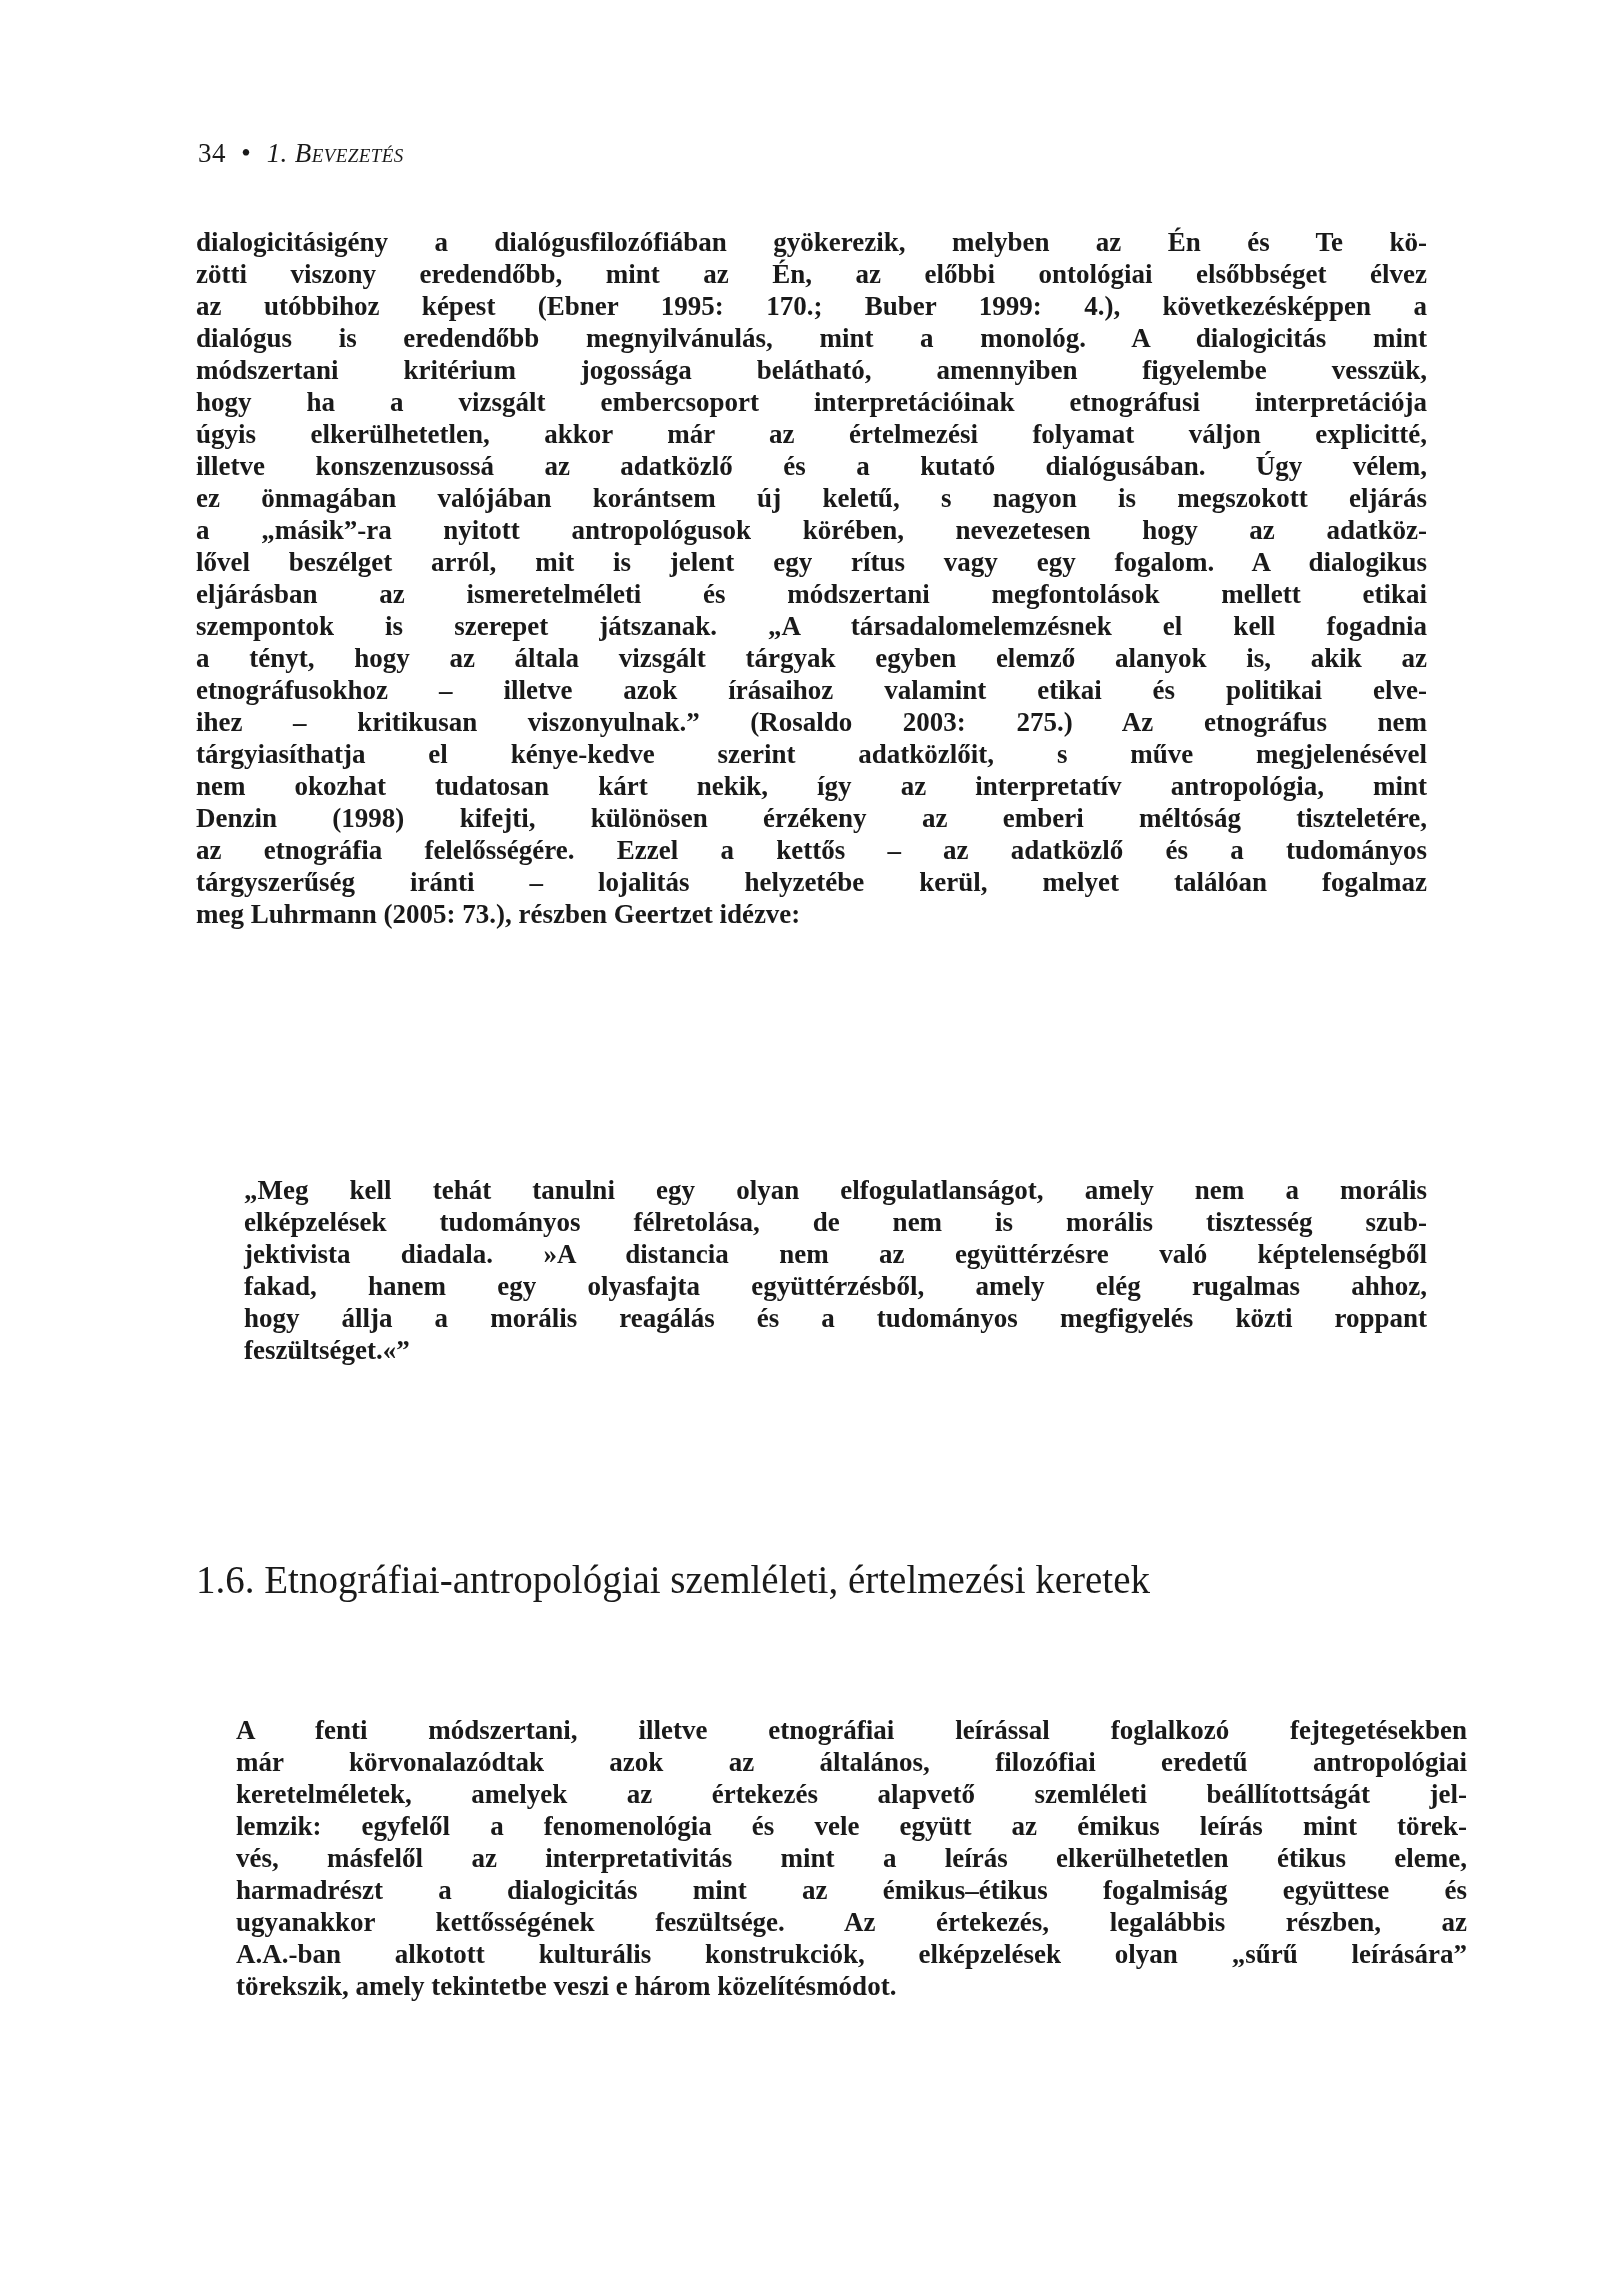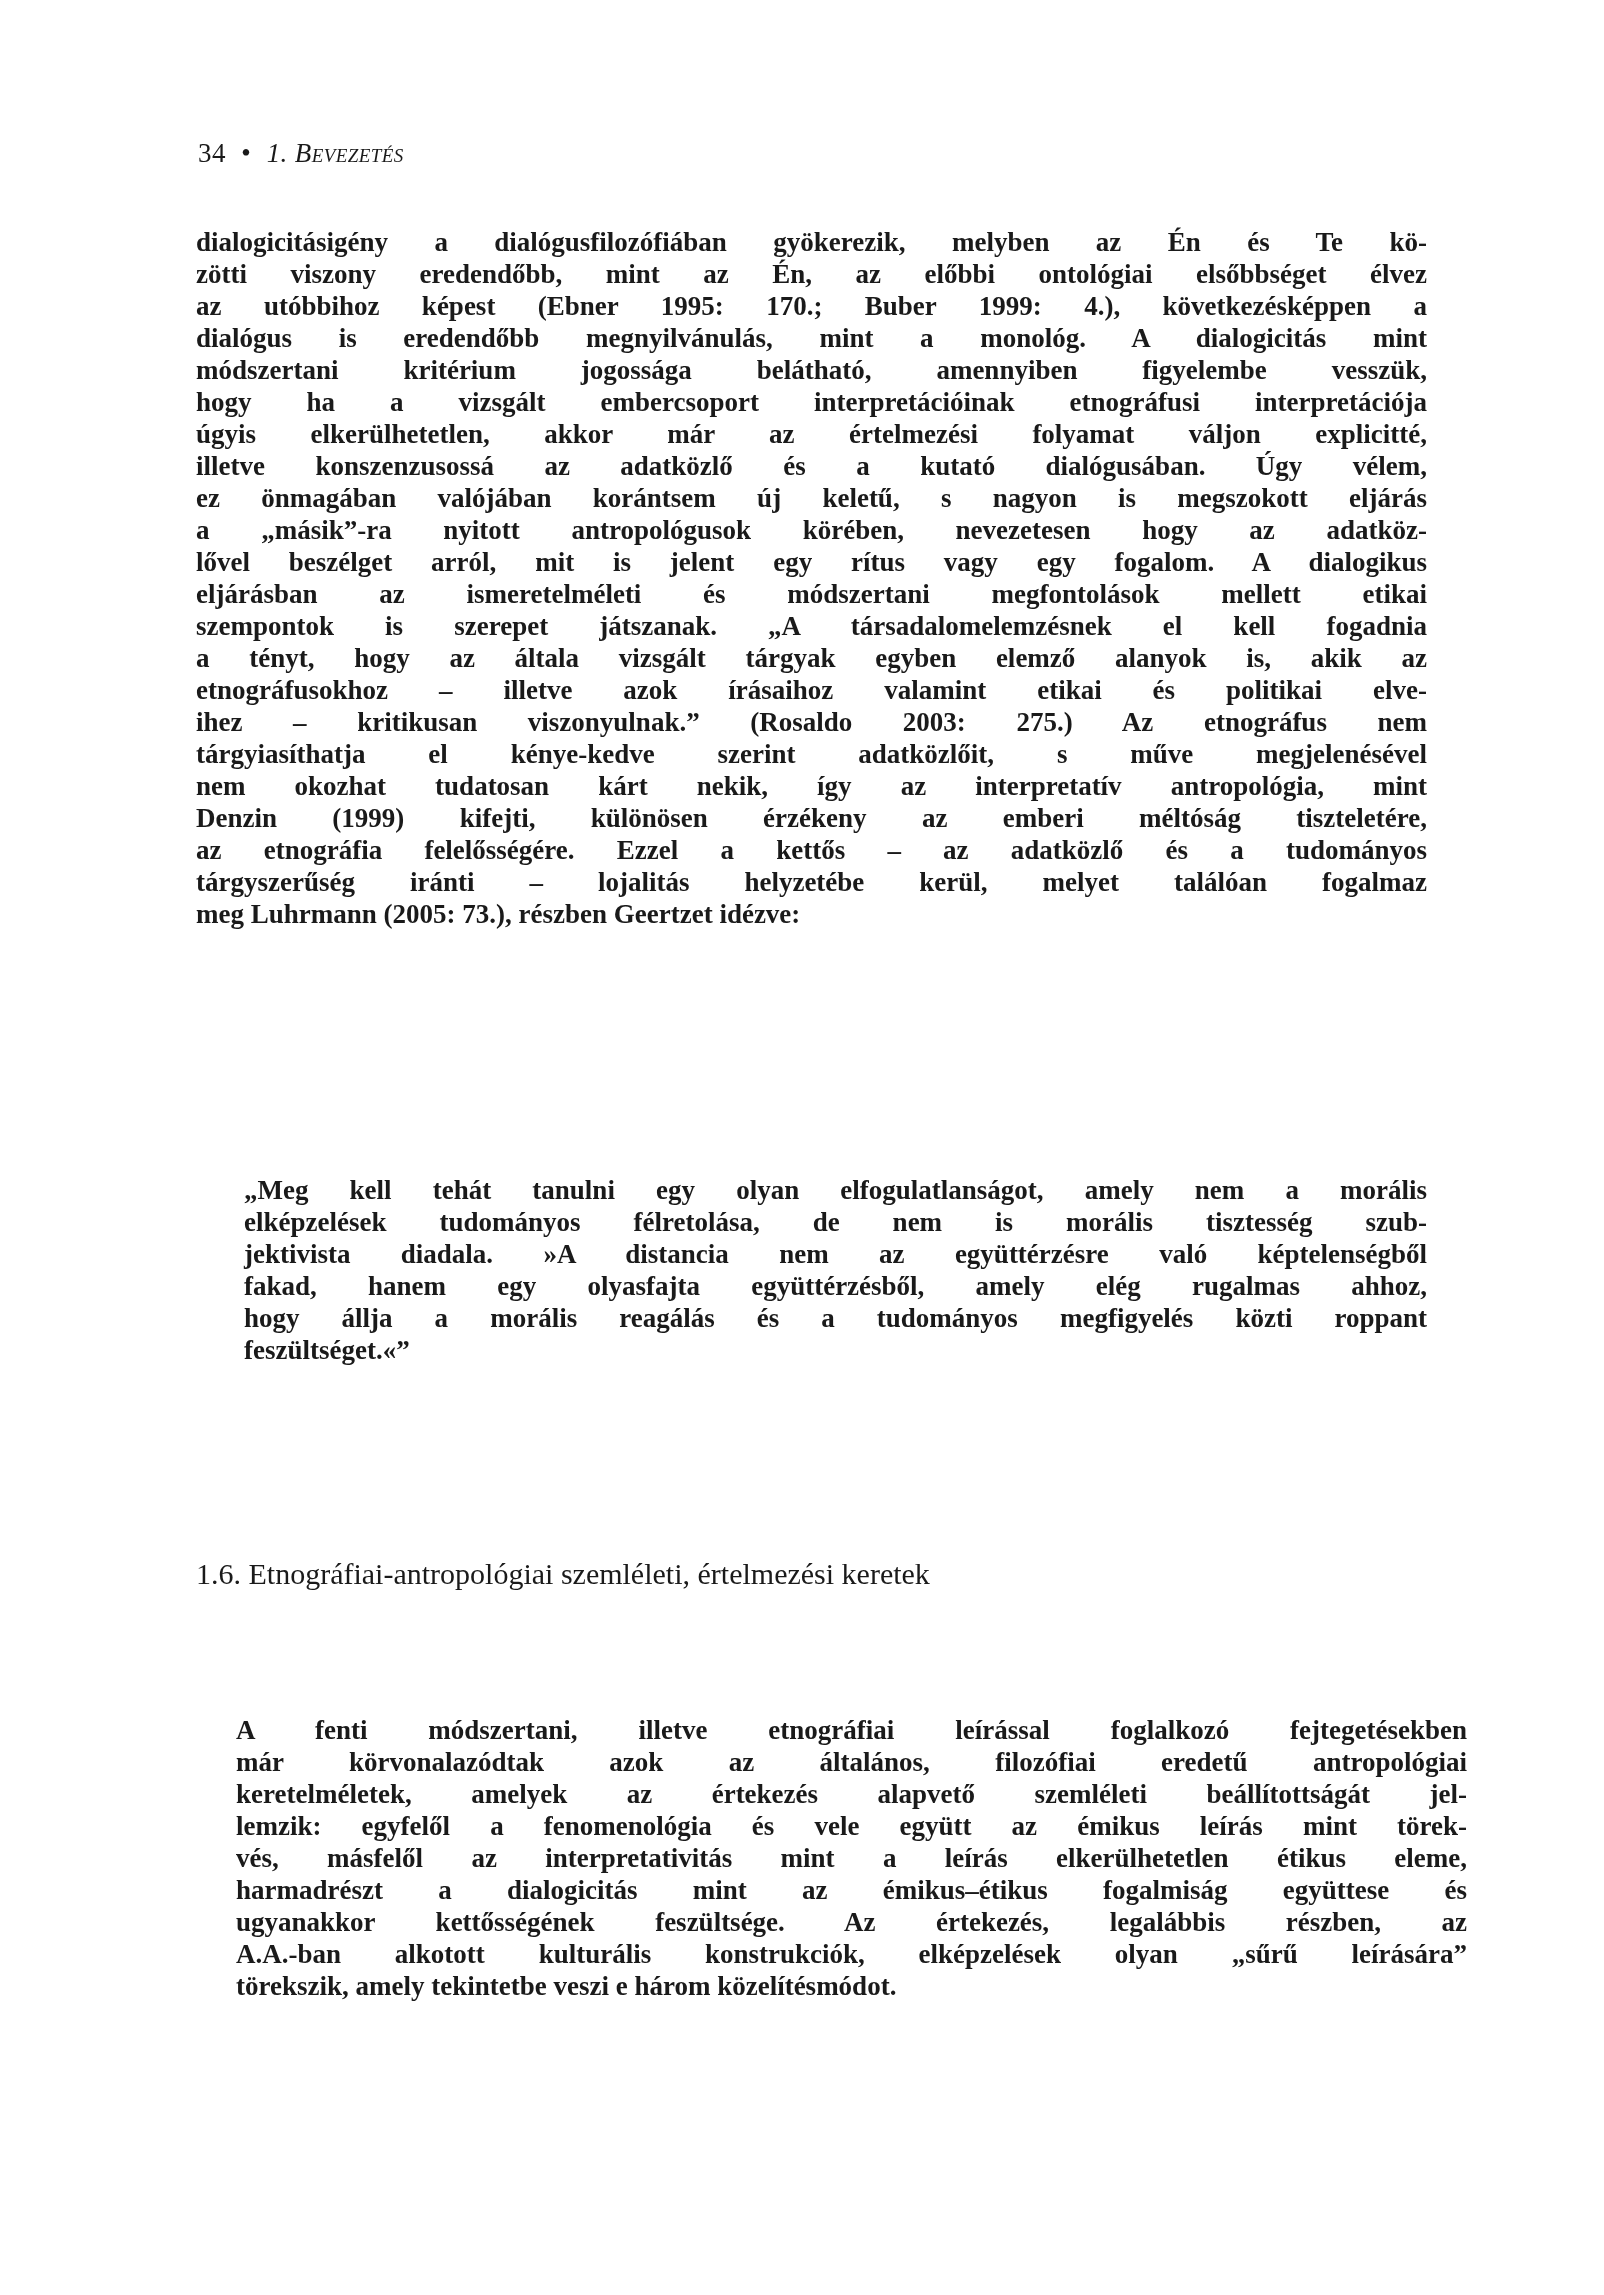--- a/index.html
+++ b/index.html
@@ -7,21 +7,21 @@
          font-family: "Liberation Serif", "DejaVu Serif", serif; color: #1a1a1a; }
   .header { position: absolute; left: 198px; top: 138px; font-size: 27px; letter-spacing: 0.4px; }
   .header .bullet { margin: 0 15.5px; }
   .header .sc { font-variant: small-caps; font-style: italic; }
   .text { position: absolute; left: 196px; width: 1231px; font-size: 27px; line-height: 32px;
           text-align: justify; }
   .line { display: block; text-align: justify; text-align-last: justify; white-space: nowrap; height: 32px; font-weight: bold; }
   .line.last { text-align-last: left; }
   .p1 { top: 226px; }
   .quote { position: absolute; left: 244px; width: 1183px; top: 1174px; font-size: 27px; line-height: 32px; }
-  .heading { position: absolute; left: 196px; top: 1557px; font-size: 30px; text-align: center; }
+  .heading { position: absolute; left: 196px; top: 1557px; font-size: 39px; text-align: center; }
   .p2 { top: 1714px; margin-left: 40px; }
 </style>
 </head>
 <body>
 
 <div class="header">
   <span>34</span><span class="bullet">•</span><span class="sc">1. Bevezetés</span>
 </div>
 
 <div class="text p1" id="p1">
@@ -36,21 +36,21 @@
     <div class="line">ez önmagában valójában korántsem új keletű, s nagyon is megszokott eljárás</div>
     <div class="line">a „másik”-ra nyitott antropológusok körében, nevezetesen hogy az adatköz-</div>
     <div class="line">lővel beszélget arról, mit is jelent egy rítus vagy egy fogalom. A dialogikus</div>
     <div class="line">eljárásban az ismeretelméleti és módszertani megfontolások mellett etikai</div>
     <div class="line">szempontok is szerepet játszanak. „A társadalomelemzésnek el kell fogadnia</div>
     <div class="line">a tényt, hogy az általa vizsgált tárgyak egyben elemző alanyok is, akik az</div>
     <div class="line">etnográfusokhoz – illetve azok írásaihoz valamint etikai és politikai elve-</div>
     <div class="line">ihez – kritikusan viszonyulnak.” (Rosaldo 2003: 275.) Az etnográfus nem</div>
     <div class="line">tárgyiasíthatja el kénye-kedve szerint adatközlőit, s műve megjelenésével</div>
     <div class="line">nem okozhat tudatosan kárt nekik, így az interpretatív antropológia, mint</div>
-    <div class="line">Denzin (1999) kifejti, különösen érzékeny az emberi méltóság tiszteletére,</div>
+    <div class="line">Denzin (1998) kifejti, különösen érzékeny az emberi méltóság tiszteletére,</div>
     <div class="line">az etnográfia felelősségére. Ezzel a kettős – az adatközlő és a tudományos</div>
     <div class="line">tárgyszerűség iránti – lojalitás helyzetébe kerül, melyet találóan fogalmaz</div>
     <div class="line last">meg Luhrmann (2005: 73.), részben Geertzet idézve:</div>
   </div>
 
 <div class="quote" id="bq">
     <div class="line">„Meg kell tehát tanulni egy olyan elfogulatlanságot, amely nem a morális</div>
     <div class="line">elképzelések tudományos félretolása, de nem is morális tisztesség szub-</div>
     <div class="line">jektivista diadala. »A distancia nem az együttérzésre való képtelenségből</div>
     <div class="line">fakad, hanem egy olyasfajta együttérzésből, amely elég rugalmas ahhoz,</div>

